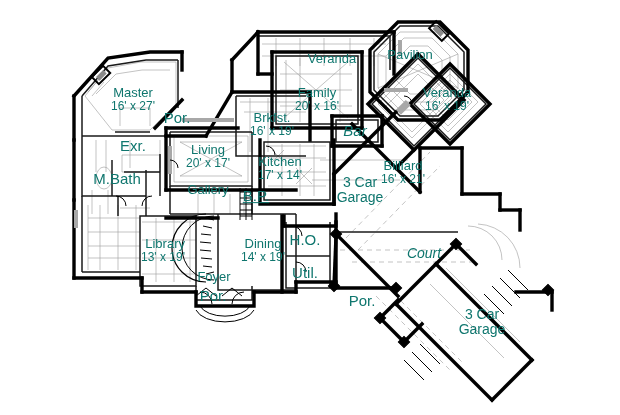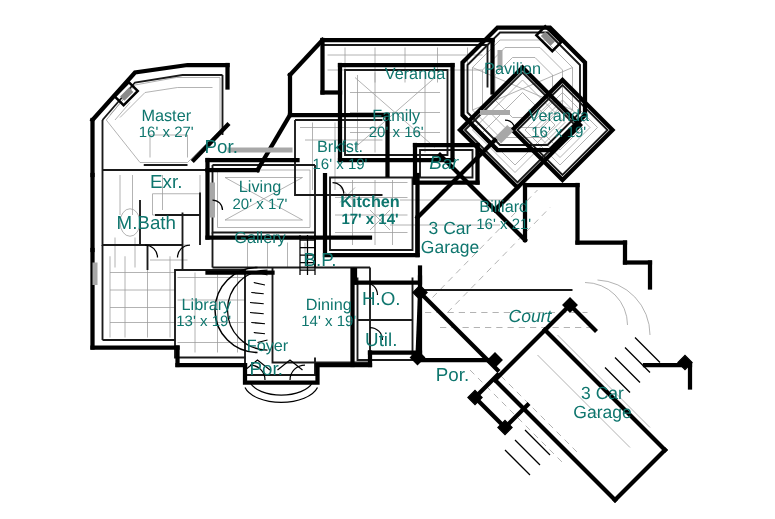--- a/index.html
+++ b/index.html
@@ -344,21 +344,21 @@
       <div class="room-label lbl-sm" style="left: 117px; top: 179px; text-align: right;">
         <span class="rm-name">M.Bath</span>
       </div>
       <div class="room-label " style="left: 208px; top: 156px;">
         <span class="rm-name">Living</span>
         <span class="rm-dim">20' x 17'</span>
       </div>
       <div class="room-label " style="left: 208px; top: 190px;">
         <span class="rm-name">Gallery</span>
       </div>
-      <div class="room-label lbl-sm" style="left: 256px; top: 209px;">
+      <div class="room-label lbl-sm" style="left: 256px; top: 196px; text-decoration: underline;">
         <span class="rm-name">B.P.</span>
       </div>
       <div class="room-label " style="left: 163px; top: 250px; text-align: right;">
         <span class="rm-name">Library</span>
         <span class="rm-dim">13' x 19'</span>
       </div>
       <div class="room-label " style="left: 214px; top: 277px;">
         <span class="rm-name">Foyer</span>
       </div>
       <div class="room-label lbl-sm" style="left: 213px; top: 296px;">
@@ -371,21 +371,21 @@
       <div class="room-label lbl-sm" style="left: 305px; top: 240px;">
         <span class="rm-name">H.O.</span>
       </div>
       <div class="room-label lbl-sm" style="left: 305px; top: 273px;">
         <span class="rm-name">Util.</span>
       </div>
       <div class="room-label " style="left: 272px; top: 124px;">
         <span class="rm-name">Brkfst.</span>
         <span class="rm-dim">16' x 19'</span>
       </div>
-      <div class="room-label " style="left: 296px; top: 168px; font-weight: bold;">
+      <div class="room-label " style="left: 280px; top: 168px;">
         <span class="rm-name">Kitchen</span>
         <span class="rm-dim">17' x 14'</span>
       </div>
       <div class="room-label " style="left: 317px; top: 99px;">
         <span class="rm-name">Family</span>
         <span class="rm-dim">20' x 16'</span>
       </div>
       <div class="room-label " style="left: 332px; top: 59px;">
         <span class="rm-name">Veranda</span>
       </div>

